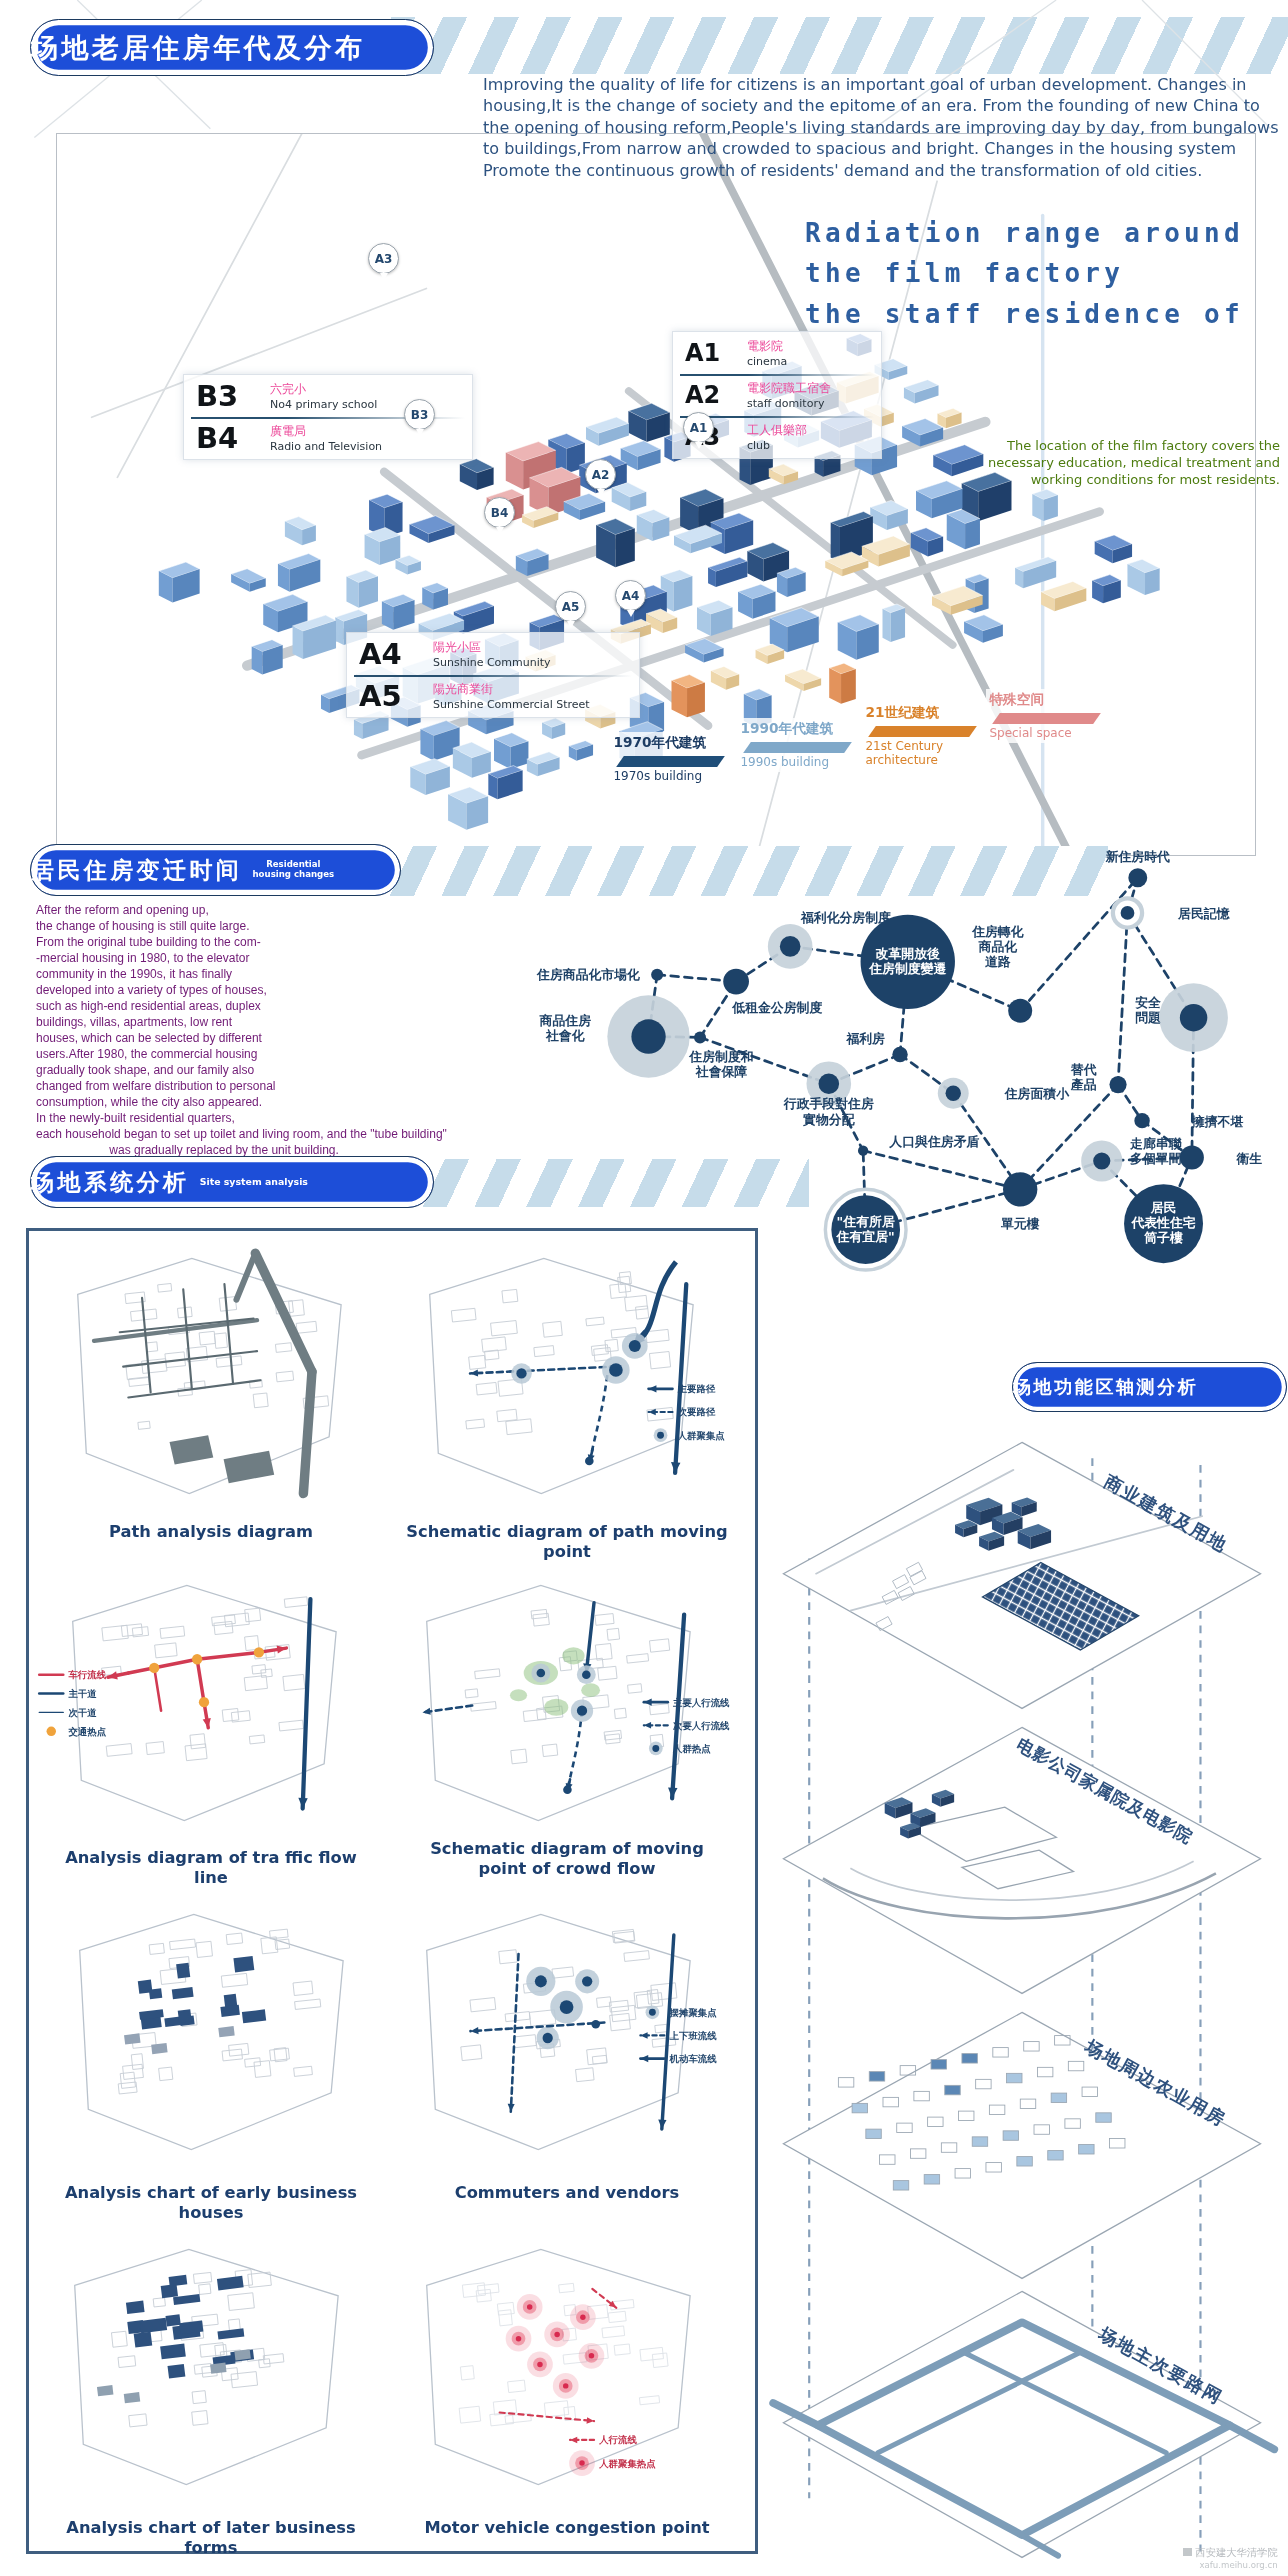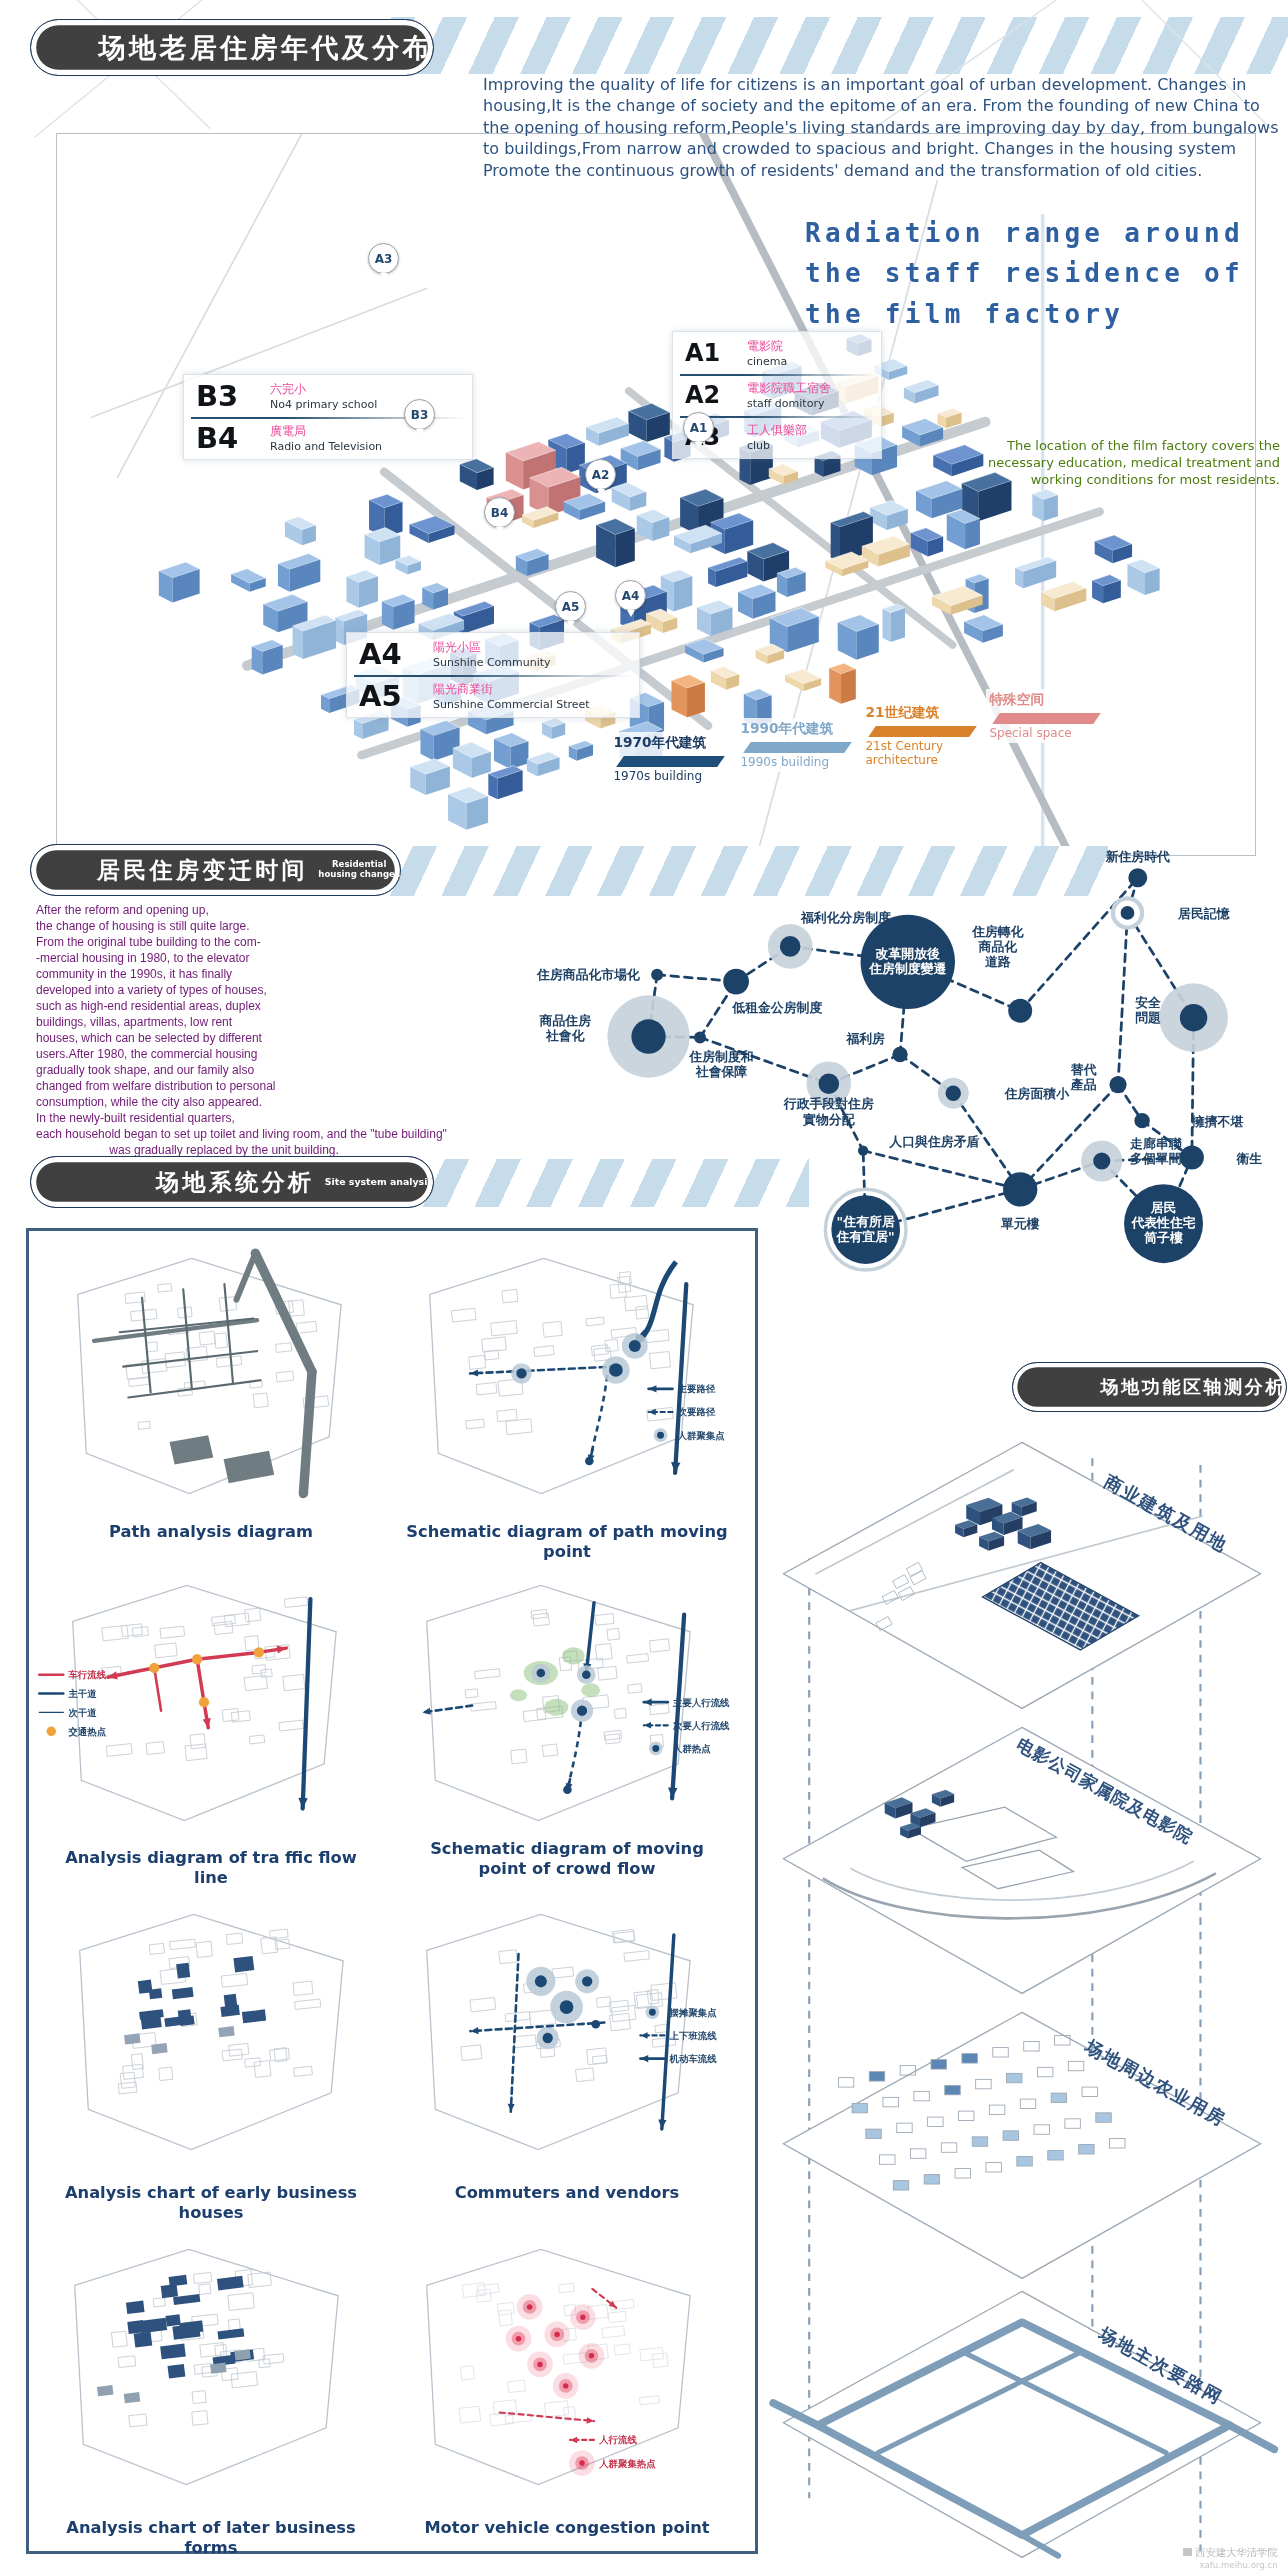--- a/index.html
+++ b/index.html
@@ -1,20 +1,20 @@
 <!DOCTYPE html>
 <html style="font-size:13.7px"><head>
 <meta charset="utf-8">
 <style>
   html,body{margin:0;padding:0;background:#eee;}
   #page{position:relative;width:1288px;height:2576px;background:#fff;overflow:hidden;
         font-family:"DejaVu Sans","Liberation Sans",sans-serif;color:#1d3c63;}
   .stripes{position:absolute;background:repeating-linear-gradient(115deg,#c6dcea 0 22px,#ffffff 22px 47px);}
-  .pill{position:absolute;background:#404040;border:1.7px solid #1c3a5e;border-radius:858px;
-        box-shadow:inset 0 0 0 5.2px #fff;display:flex;align-items:center;justify-content:flex-end;
+  .pill{position:absolute;background:#1d4ed8;border:1.7px solid #1c3a5e;border-radius:858px;
+        box-shadow:inset 0 0 0 5.2px #fff;display:flex;align-items:center;justify-content:flex-start;
         gap:10.3px;color:#fff;z-index:5;}
   .pill .t{font-weight:bold;letter-spacing:3.4px;}
   .pill .sub{font-size:8.6px;line-height:1.15;white-space:pre-line;text-align:center;font-weight:bold;}
   .frame{position:absolute;left:56px;top:133px;width:1198px;height:721px;border:0.9px solid #b9bfc6;background:#fff;}
   .introText{position:absolute;left:483px;top:74px;width:799px;font-size:16px;line-height:1.34;color:#2d5280;z-index:4;}
   .radTitle{position:absolute;left:805px;top:213px;font-family:"DejaVu Sans Mono","Liberation Mono",monospace;
             font-weight:bold;font-size:26px;letter-spacing:4.3px;color:#2e5fa0;line-height:1.55;z-index:4;}
   .filmNote{position:absolute;left:969px;top:438px;width:311px;text-align:right;font-size:13px;line-height:1.3;color:#4d7c0f;z-index:4;}
   .card{position:absolute;background:rgba(255,255,255,0.75);border:0.9px solid rgba(205,214,224,0.7);
         box-shadow:0 0 6.9px rgba(110,135,160,0.25);z-index:6;}
@@ -414,22 +414,22 @@
         <polygon points="455.24340057373047,769.1278228759766 480.5135431289673,760.7886758327484 501.9038537144661,771.6264331960678 476.6337111592293,779.965580239296" fill="#cfe2f4" stroke="#ffffff" stroke-width="0.6"></polygon>
         <polygon points="455.24340057373047,769.1278228759766 476.6337111592293,779.965580239296 476.6337111592293,810.6998568320274 455.24340057373047,799.862099468708" fill="#aac9e6"></polygon>
         <polygon points="476.6337111592293,779.965580239296 501.9038537144661,771.6264331960678 501.9038537144661,802.3607097887992 476.6337111592293,810.6998568320274" fill="#90b4d8"></polygon>
       </svg>
   </div>
 
   <div class="introText">Improving the quality of life for citizens is an important goal of urban development. Changes in housing,It is the change of society and the epitome of an era. From the founding of new China to the opening of housing reform,People's living standards are improving day by day, from bungalows to buildings,From narrow and crowded to spacious and bright. Changes in the housing system Promote the continuous growth of residents' demand and the transformation of old cities.</div>
 
   <div class="radTitle">
     <div>Radiation range around</div>
+    <div>the film factory</div>
     <div>the staff residence of</div>
-    <div>the film factory</div>
   </div>
 
   <div class="filmNote">The location of the film factory covers the necessary education, medical treatment and working conditions for most residents.</div>
 
   <div class="card" style="left:672px;top:331px;width:208px;">
     <div class="crow">
       <span class="code" style="font-size:24px;width:50px;">A1</span>
       <span class="ct">
           <div class="zh">電影院</div>
       <div class="en">cinema</div>

